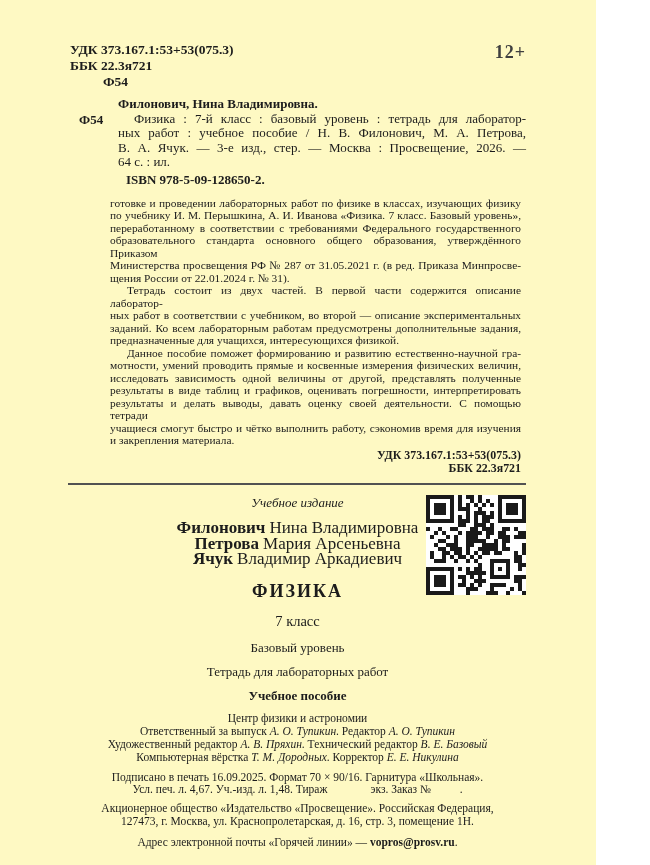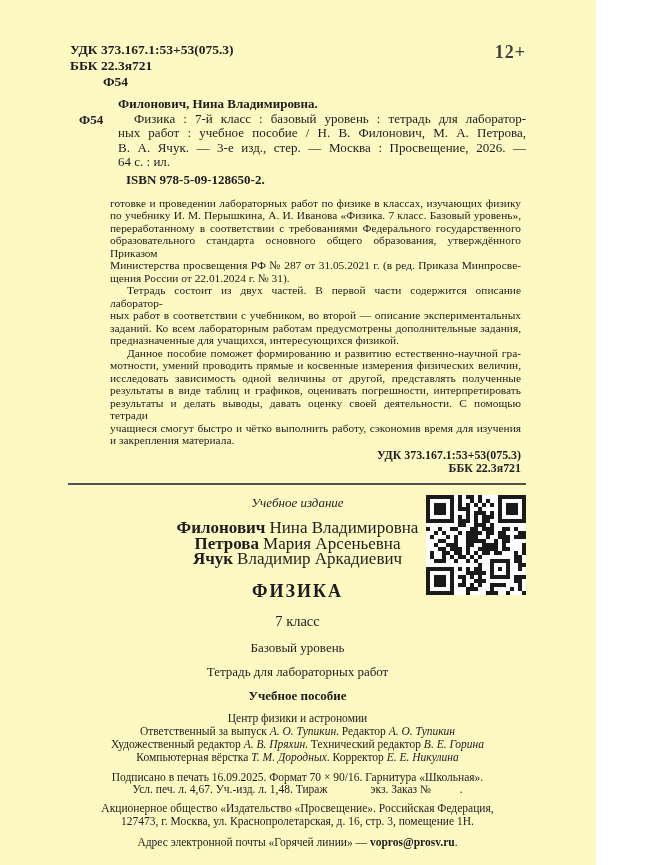--- a/index.html
+++ b/index.html
@@ -150,21 +150,21 @@
       <div class="author-line"><b>Ячук</b><span>Владимир Аркадиевич</span></div>
 
       <div class="mid-title">ФИЗИКА</div>
       <div class="mid-grade">7 класс</div>
       <div class="mid-level">Базовый уровень</div>
       <div class="mid-subtitle">Тетрадь для лабораторных работ</div>
       <div class="mid-kind">Учебное пособие</div>
 
       <div class="mid-center">Центр физики и астрономии</div>
       <div class="staff-line"><span>Ответственный за выпуск </span><i>А. О. Тупикин</i><span>. Редактор </span><i>А. О. Тупикин</i></div>
-      <div class="staff-line"><span>Художественный редактор </span><i>А. В. Пряхин</i><span>. Технический редактор </span><i>В. Е. Горина</i></div>
+      <div class="staff-line"><span>Художественный редактор </span><i>А. В. Пряхин</i><span>. Технический редактор </span><i>В. Е. Базовый</i></div>
       <div class="staff-line"><span>Компьютерная вёрстка </span><i>Т. М. Дородных</i><span>. Корректор </span><i>Е. Е. Никулина</i></div>
 
       <div class="print-block">
         <div>Подписано в печать 16.09.2025. Формат 70 × 90/16. Гарнитура «Школьная».</div>
         <div>Усл. печ. л. 4,67. Уч.-изд. л. 1,48. Тираж               экз. Заказ №          .</div>
       </div>
 
       <div class="pub-block">
         <div>Акционерное общество «Издательство «Просвещение». Российская Федерация,</div>
         <div>127473, г. Москва, ул. Краснопролетарская, д. 16, стр. 3, помещение 1Н.</div>

